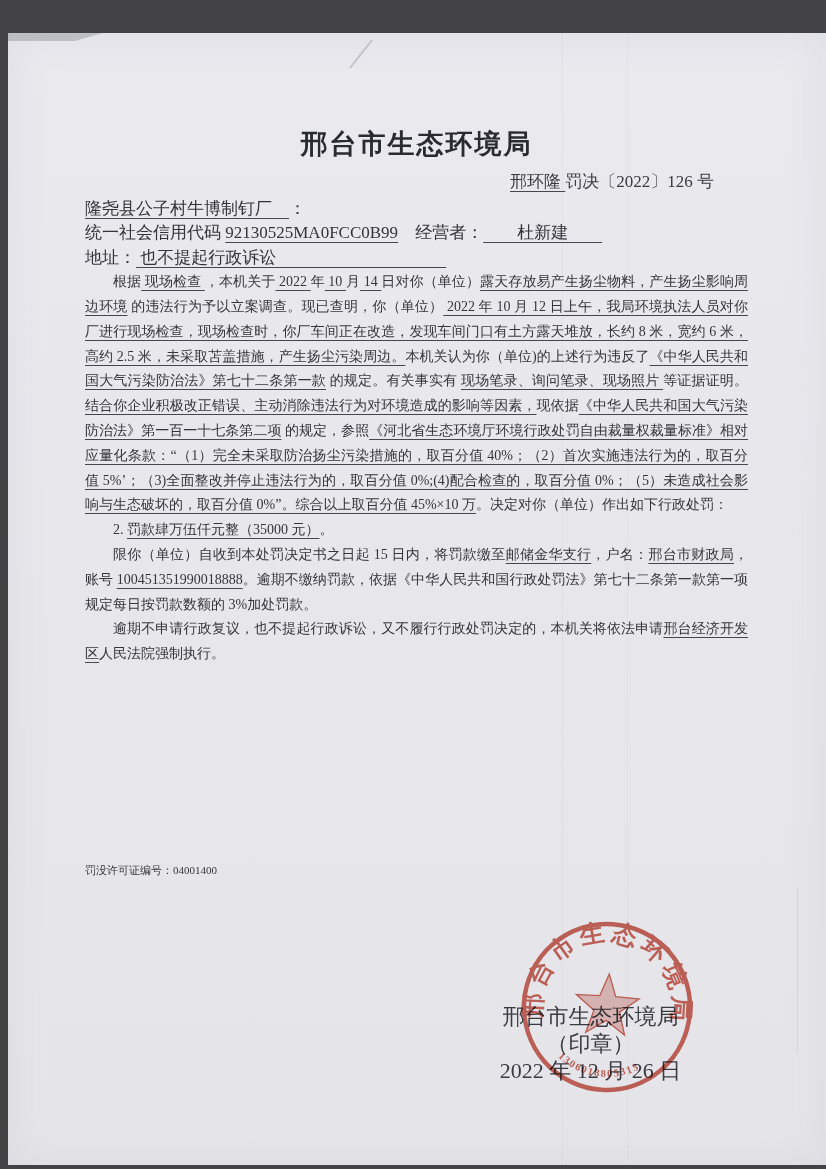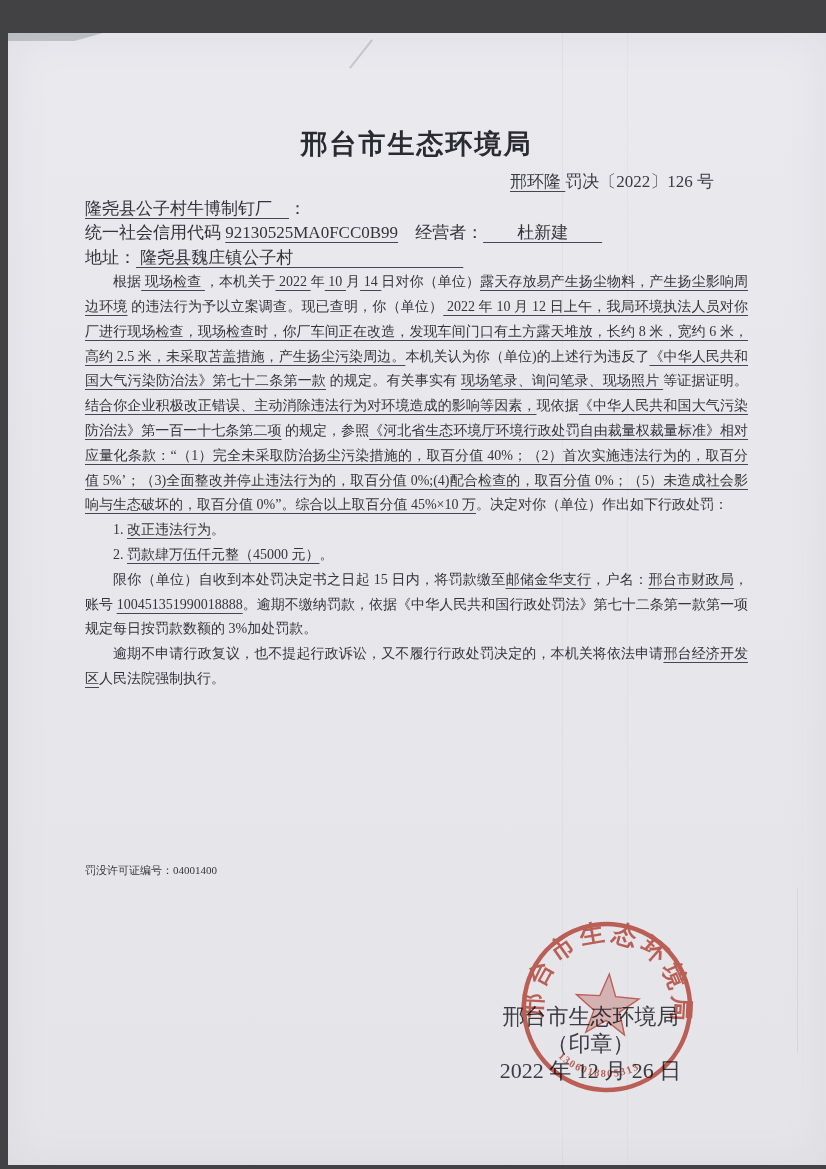--- a/index.html
+++ b/index.html
@@ -68,27 +68,26 @@
   <div class="fold-v2"></div>
   <div class="fold-right"></div>
 
   <div class="title">邢台市生态环境局</div>
 
   <div class="docno"><u> 邢环隆 </u><span>罚决〔2022〕126 号</span></div>
 
   <div class="recipient">
     <div><u>隆尧县公子村牛博制钉厂　</u><span>：</span></div>
     <div><span>统一社会信用代码 </span><u>92130525MA0FCC0B99</u><span>　经营者：</span><u>　　杜新建　　</u></div>
-    <div><span>地址：</span><u> 隆尧县魏庄镇公子村　　　　　　　　　　</u></div>
+    <div><span>地址：</span><u> 也不提起行政诉讼　　　　　　　　　　</u></div>
   </div>
 
   <div class="body-text">
     <p class="indent"><span>根据</span><u> 现场检查 </u><span>，本机关于</span><u> 2022 </u><span>年</span><u> 10 </u><span>月</span><u> 14 </u><span>日对你（单位）</span><u>露天存放易产生扬尘物料，产生扬尘影响周边环境</u><span> 的违法行为予以立案调查。现已查明，你（单位）</span><u> 2022 年 10 月 12 日上午，我局环境执法人员对你厂进行现场检查，现场检查时，你厂车间正在改造，发现车间门口有土方露天堆放，长约 8 米，宽约 6 米，高约 2.5 米，未采取苫盖措施，产生扬尘污染周边。</u><span>本机关认为你（单位)的上述行为违反了</span><u>《中华人民共和国大气污染防治法》第七十二条第一款</u><span> 的规定。有关事实有 </span><u>现场笔录、询问笔录、现场照片 </u><span>等证据证明。</span><u>结合你企业积极改正错误、主动消除违法行为对环境造成的影响等因素，</u><span>现依据</span><u>《中华人民共和国大气污染防治法》第一百一十七条第二项</u><span> 的规定，参照</span><u>《河北省生态环境厅环境行政处罚自由裁量权裁量标准》相对应量化条款：“（1）完全未采取防治扬尘污染措施的，取百分值 40%；（2）首次实施违法行为的，取百分值 5%’；（3)全面整改并停止违法行为的，取百分值 0%;(4)配合检查的，取百分值 0%；（5）未造成社会影响与生态破坏的，取百分值 0%”。综合以上取百分值 45%×10 万</u><span>。决定对你（单位）作出如下行政处罚：</span></p>
-    <p class="indent"><span>1. </span><u>改正违法行为</u><span>。</span></p>
-    <p class="indent"><span>2. </span><u>罚款肆万伍仟元整（45000 元）</u><span>。</span></p>
+    <p class="indent"><span>2. </span><u>罚款肆万伍仟元整（35000 元）</u><span>。</span></p>
     <p class="indent"><span>限你（单位）自收到本处罚决定书之日起 15 日内，将罚款缴至</span><u>邮储金华支行</u><span>，户名：</span><u>邢台市财政局</u><span>，账号 </span><u>100451351990018888</u><span>。逾期不缴纳罚款，依据《中华人民共和国行政处罚法》第七十二条第一款第一项规定每日按罚款数额的 3%加处罚款。</span></p>
     <p class="indent"><span>逾期不申请行政复议，也不提起行政诉讼，又不履行行政处罚决定的，本机关将依法申请</span><u>邢台经济开发区</u><span>人民法院强制执行。</span></p>
   </div>
 
   <div class="permit">罚没许可证编号：04001400</div>
 
   <div class="sig">
     <div>邢台市生态环境局（印章）</div>
     <div>2022 年 12 月 26 日</div>
   </div>

